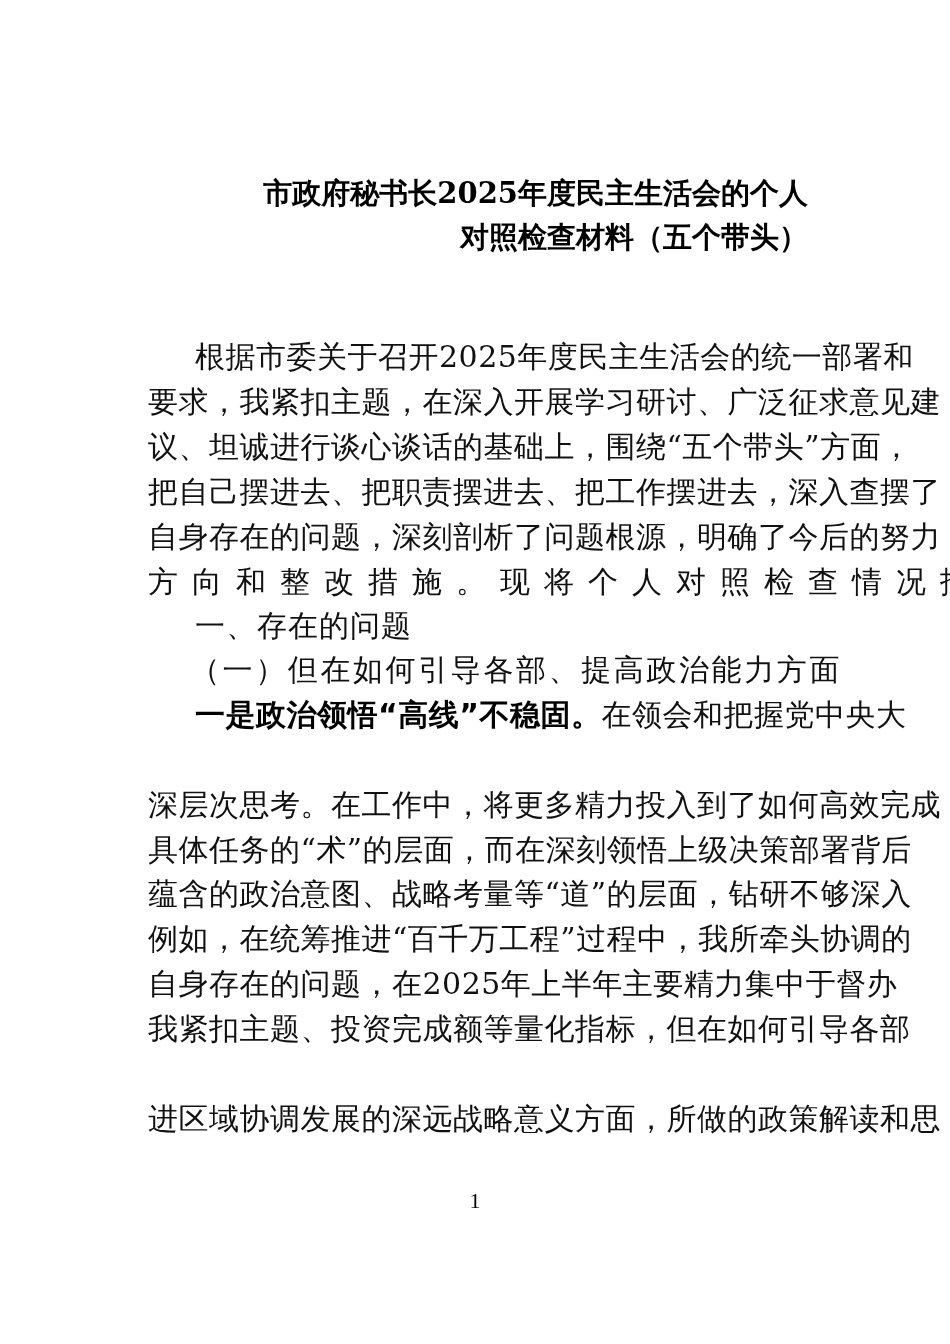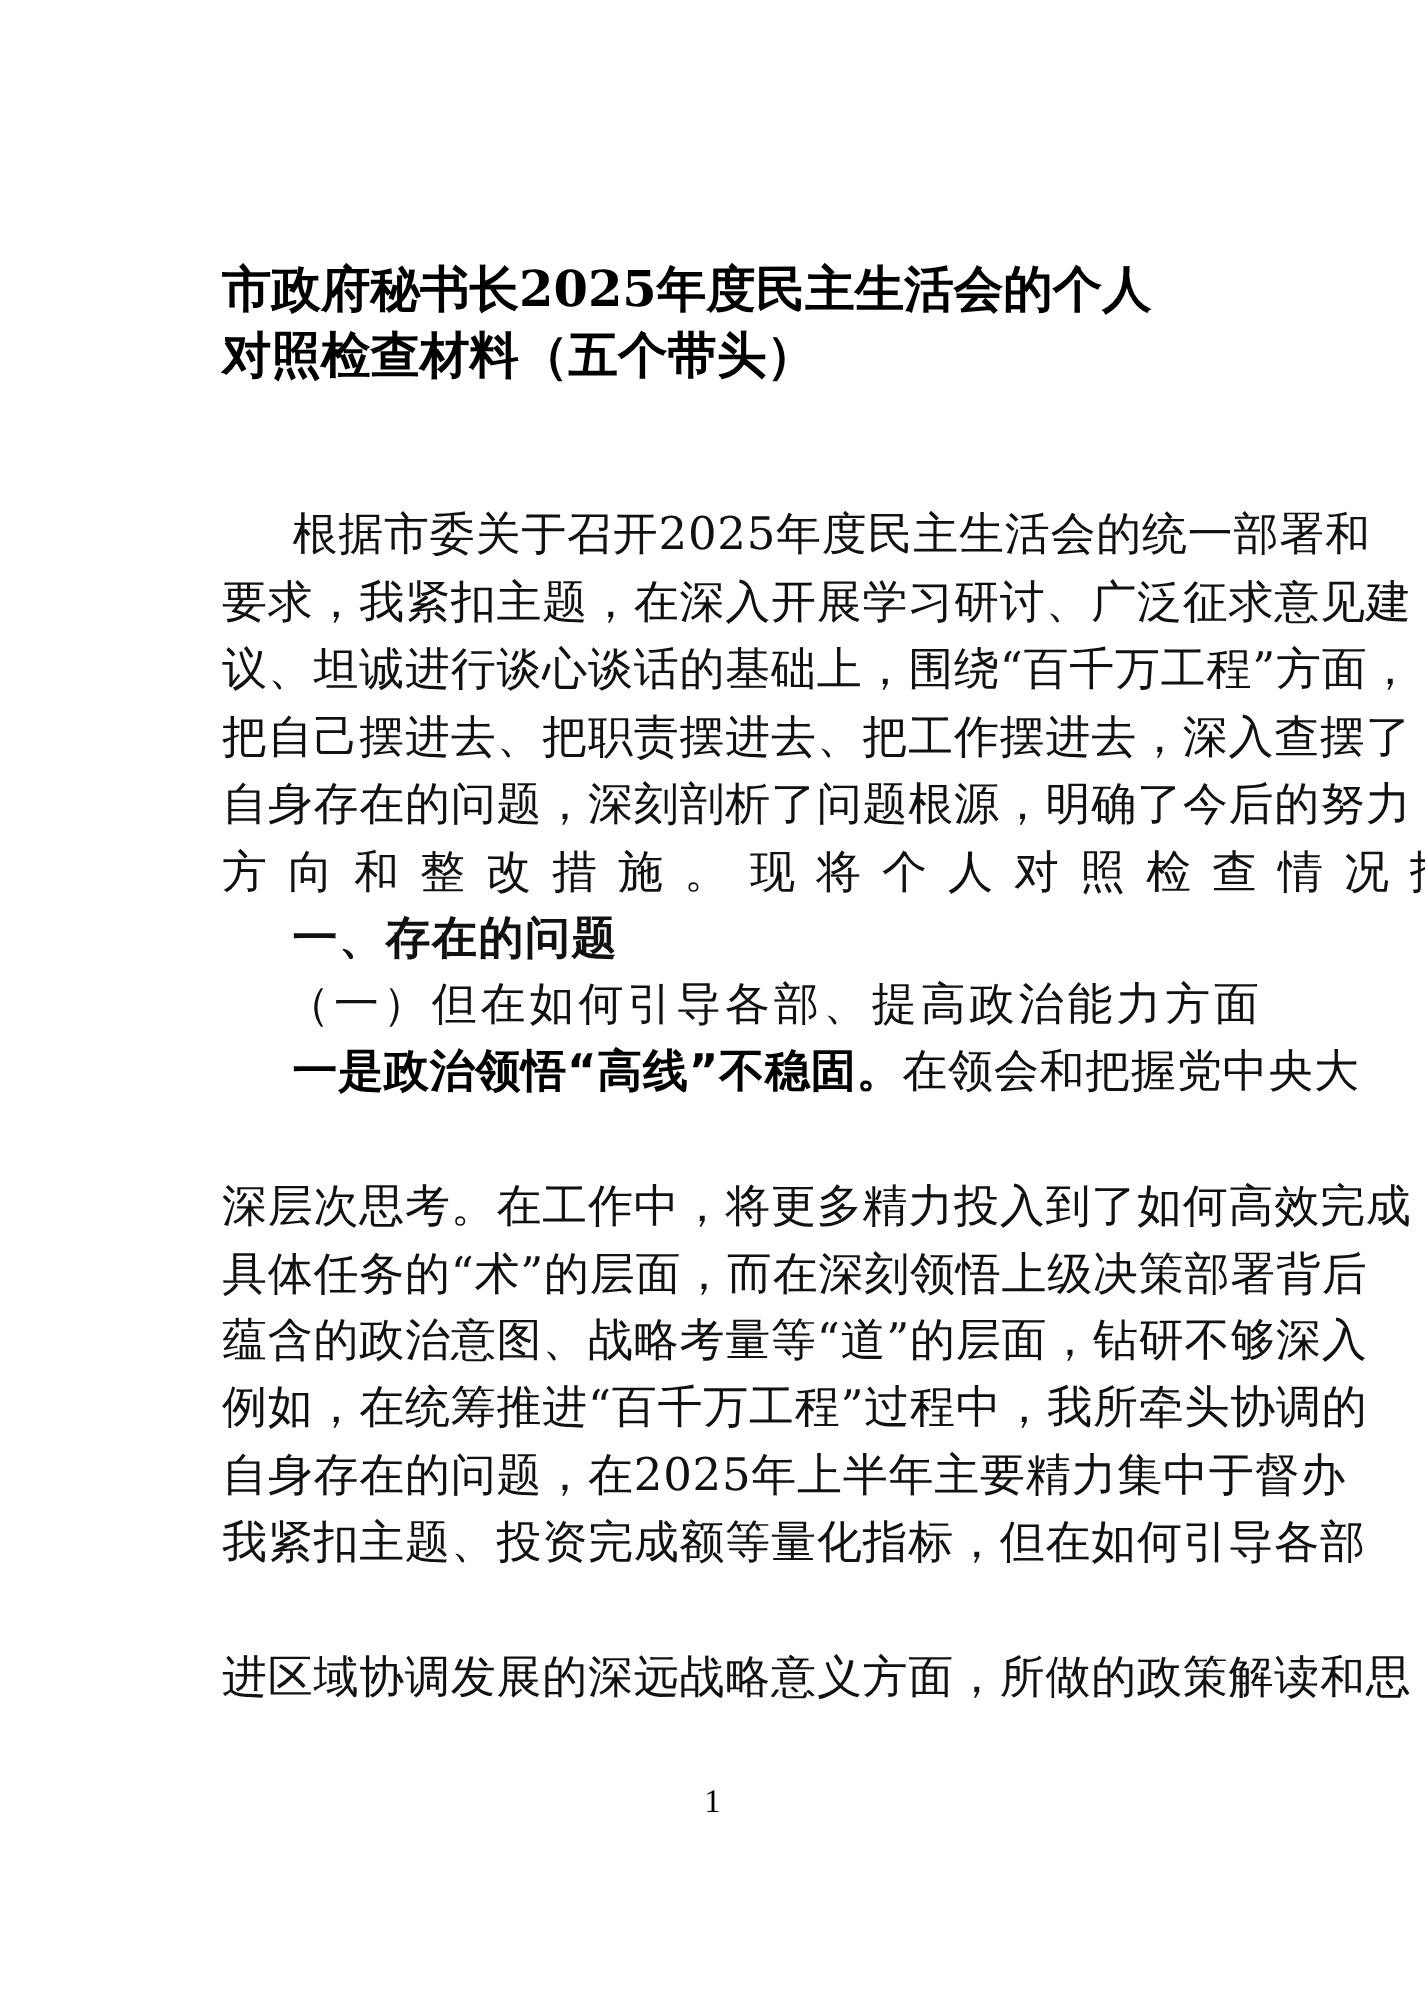--- a/index.html
+++ b/index.html
@@ -1,50 +1,50 @@
 <!DOCTYPE html>
 <html><head>
   <meta charset="utf-8">
   <style>
     html, body { margin: 0; padding: 0; background: #ffffff; }
     body { width: 950px; height: 1344px; position: relative; overflow: hidden; }
     .page { position: absolute; left: 0; top: 0; width: 950px; height: 1344px; background: #ffffff; }
     .title {
-      position: absolute; left: 148px; width: 660px; text-align: left;
+      position: absolute; left: 148px; width: 660px; text-align: right;
       font-family: "DejaVu Serif", "Liberation Serif", serif; font-weight: bold;
-      font-size: 33px; color: #000; line-height: 44px; white-space: nowrap;
+      font-size: 29px; color: #000; line-height: 44px; white-space: nowrap;
     }
     .t1 { top: 171px; }
     .t2 { top: 215px; }
     .line {
       position: absolute; left: 148px; width: 660px; height: 44px;
       font-family: "DejaVu Serif", "Liberation Serif", serif; font-size: 30px;
       color: #111; line-height: 44px; white-space: nowrap;
       text-align: justify; text-align-last: justify; letter-spacing: 0.5px;
     }
     .indent { left: 195px; width: 613px; }
     .left { text-align: left; text-align-last: left; }
-    .heading1 { font-family: "DejaVu Sans", "Liberation Sans", sans-serif; font-weight: bold; text-align: left; text-align-last: left; letter-spacing: 1px; }
+    .heading1 { font-family: "DejaVu Sans", "Liberation Sans", sans-serif; font-weight: normal; text-align: left; text-align-last: left; letter-spacing: 1px; }
     .heading2 { text-align: left; text-align-last: left; letter-spacing: 2.6px; left: 190px; }
     .bold { font-family: "DejaVu Sans", "Liberation Sans", sans-serif; font-weight: bold; color: #000; }
     .pagenum {
       position: absolute; left: 0; width: 950px; top: 1188px; text-align: center;
       font-family: "Liberation Serif", "DejaVu Serif", serif; font-size: 22px; color: #000;
     }
   </style>
 </head>
 <body>
 
 <div class="page">
   <div class="title t1">市政府秘书长2025年度民主生活会的个人</div>
   <div class="title t2">对照检查材料（五个带头）</div>
 
   <div class="line indent" style="top:335px;">根据市委关于召开2025年度民主生活会的统一部署和</div>
   <div class="line" style="top:380px;">要求，我紧扣主题，在深入开展学习研讨、广泛征求意见建</div>
-  <div class="line" style="top:425px;">议、坦诚进行谈心谈话的基础上，围绕“百千万工程”方面，</div>
+  <div class="line" style="top:425px;">议、坦诚进行谈心谈话的基础上，围绕“五个带头”方面，</div>
   <div class="line" style="top:470px;">把自己摆进去、把职责摆进去、把工作摆进去，深入查摆了</div>
   <div class="line" style="top:515px;">自身存在的问题，深刻剖析了问题根源，明确了今后的努力</div>
   <div class="line left" style="top:560px;letter-spacing:14px;">方向和整改措施。现将个人对照检查情况报告如下。</div>
 
   <div class="line indent heading1" style="top:604px;">一、存在的问题</div>
   <div class="line heading2" style="top:648px;">（一）但在如何引导各部、提高政治能力方面</div>
 
   <div class="line indent" style="top:693px;"><span class="bold">一是政治领悟“高线”不稳固。</span><span>在领会和把握党中央大</span></div>
   <div class="line" style="top:783px;">深层次思考。在工作中，将更多精力投入到了如何高效完成</div>
   <div class="line" style="top:828px;">具体任务的“术”的层面，而在深刻领悟上级决策部署背后</div>

